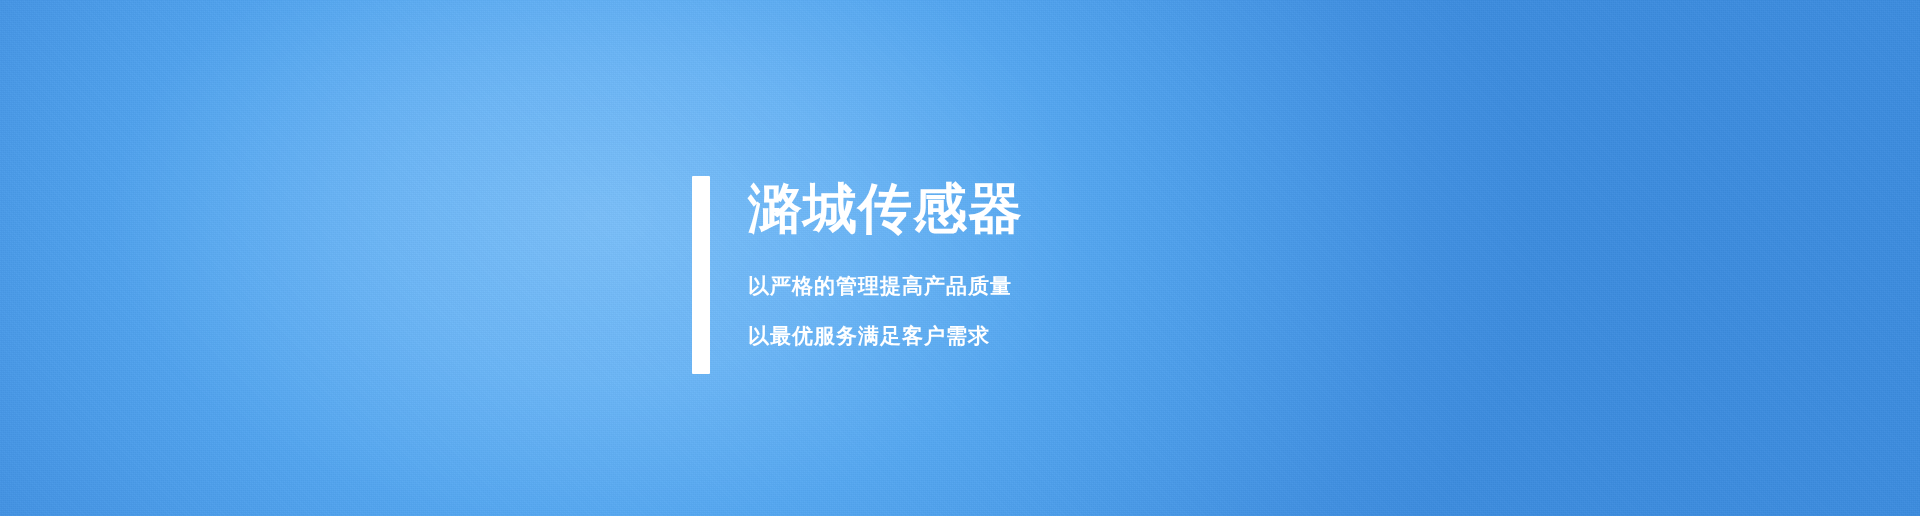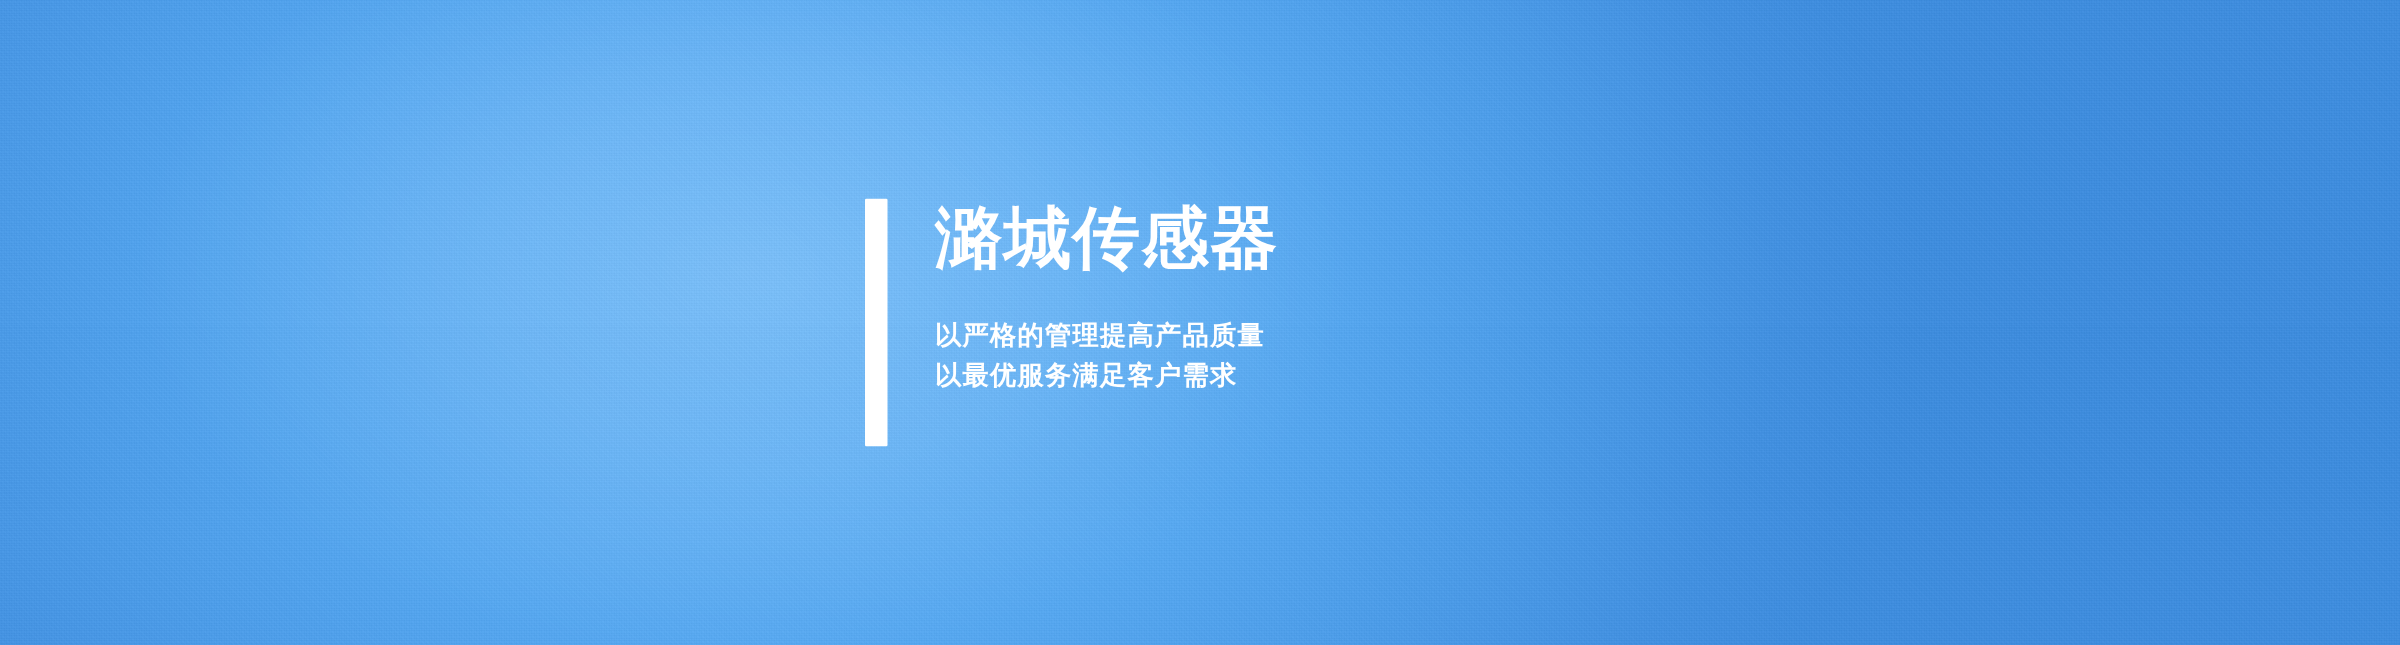--- a/index.html
+++ b/index.html
@@ -58,21 +58,21 @@
     pointer-events: none;
     background: radial-gradient(ellipse 680px 430px at 31% 42%,
       rgba(255,255,255,0.14) 0%,
       rgba(255,255,255,0.07) 40%,
       rgba(255,255,255,0.0) 72%);
   }
 
   .banner-content {
     position: absolute;
     left: 692px;
-    top: 159px;
+    top: 176px;
     height: 198px;
     display: flex;
     align-items: stretch;
   }
 
   .accent-bar {
     width: 18px;
     flex: 0 0 18px;
     background: #ffffff;
     border-radius: 1px;
@@ -106,20 +106,21 @@
   .tagline {
     color: #ffffff;
     font-size: 21px;
     font-weight: bold;
     line-height: 32px;
     letter-spacing: 1px;
     white-space: nowrap;
   }
 
   .tagline + .tagline {
+    margin-top: 18px;
   }
 </style>
 </head>
 <body>
 
 <div class="banner">
 
   <div class="banner-glow"></div>
   <div class="banner-texture"></div>
 

